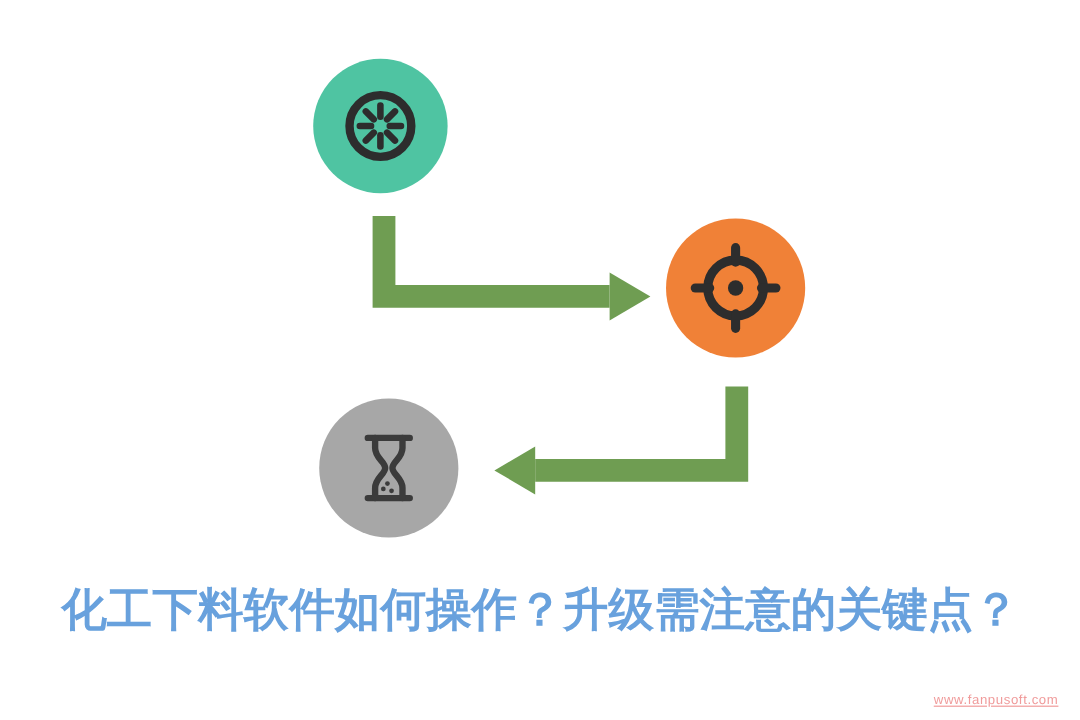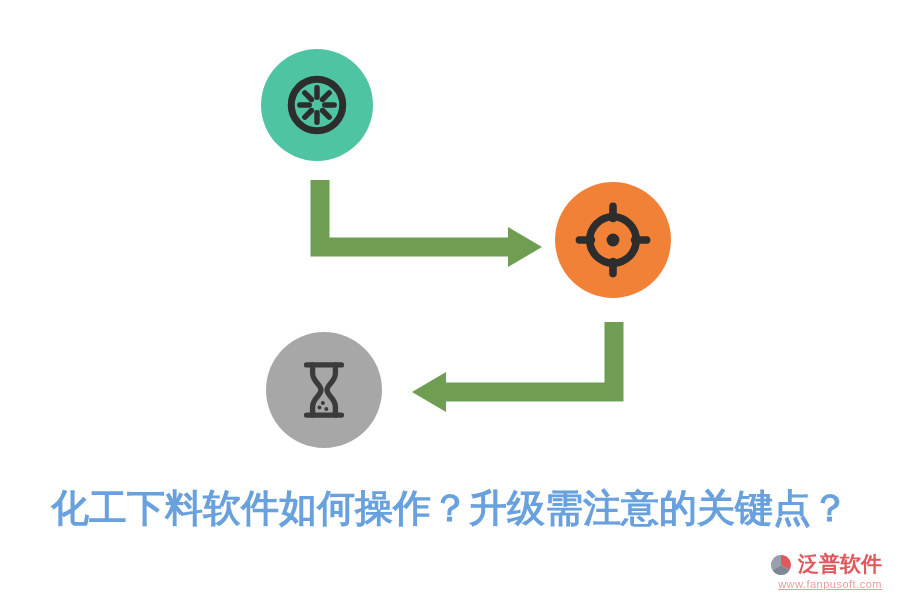--- a/index.html
+++ b/index.html
@@ -128,24 +128,16 @@
     </g>
     <g>
       <path d="M612 322 L612 392 L444 392" fill="none" stroke-width="19" stroke-linejoin="miter" stroke="#6f9d52"></path>
       <polygon points="444,372 444,412 410,392" stroke="none" fill="#6f9d52"></polygon>
     </g>
   </svg>
 
   <div class="title" style="color: rgb(104, 161, 221);">化工下料软件如何操作？升级需注意的关键点？</div>
 
   <div class="brand">
-    <div class="brand-row">
-      <svg width="24" height="24" viewBox="0 0 36 36">
-        <path d="M18 18 L18 3 A15 15 0 0 0 5 25.5 Z" fill="#97a0ac"></path>
-        <path d="M18 18 L18 3 A15 15 0 0 1 31.2 25 Z" fill="#e0575c"></path>
-        <path d="M18 18 L31.2 25 A15 15 0 0 1 5 25.5 Z" fill="#7f8793"></path>
-      </svg>
-      <span class="brand-name" style="color: rgb(224, 87, 92);">泛普软件</span>
-    </div>
     <div class="brand-url" style="color: rgb(240, 155, 155);">www.fanpusoft.com</div>
   </div>
 
 </div>
 
 </body></html>

